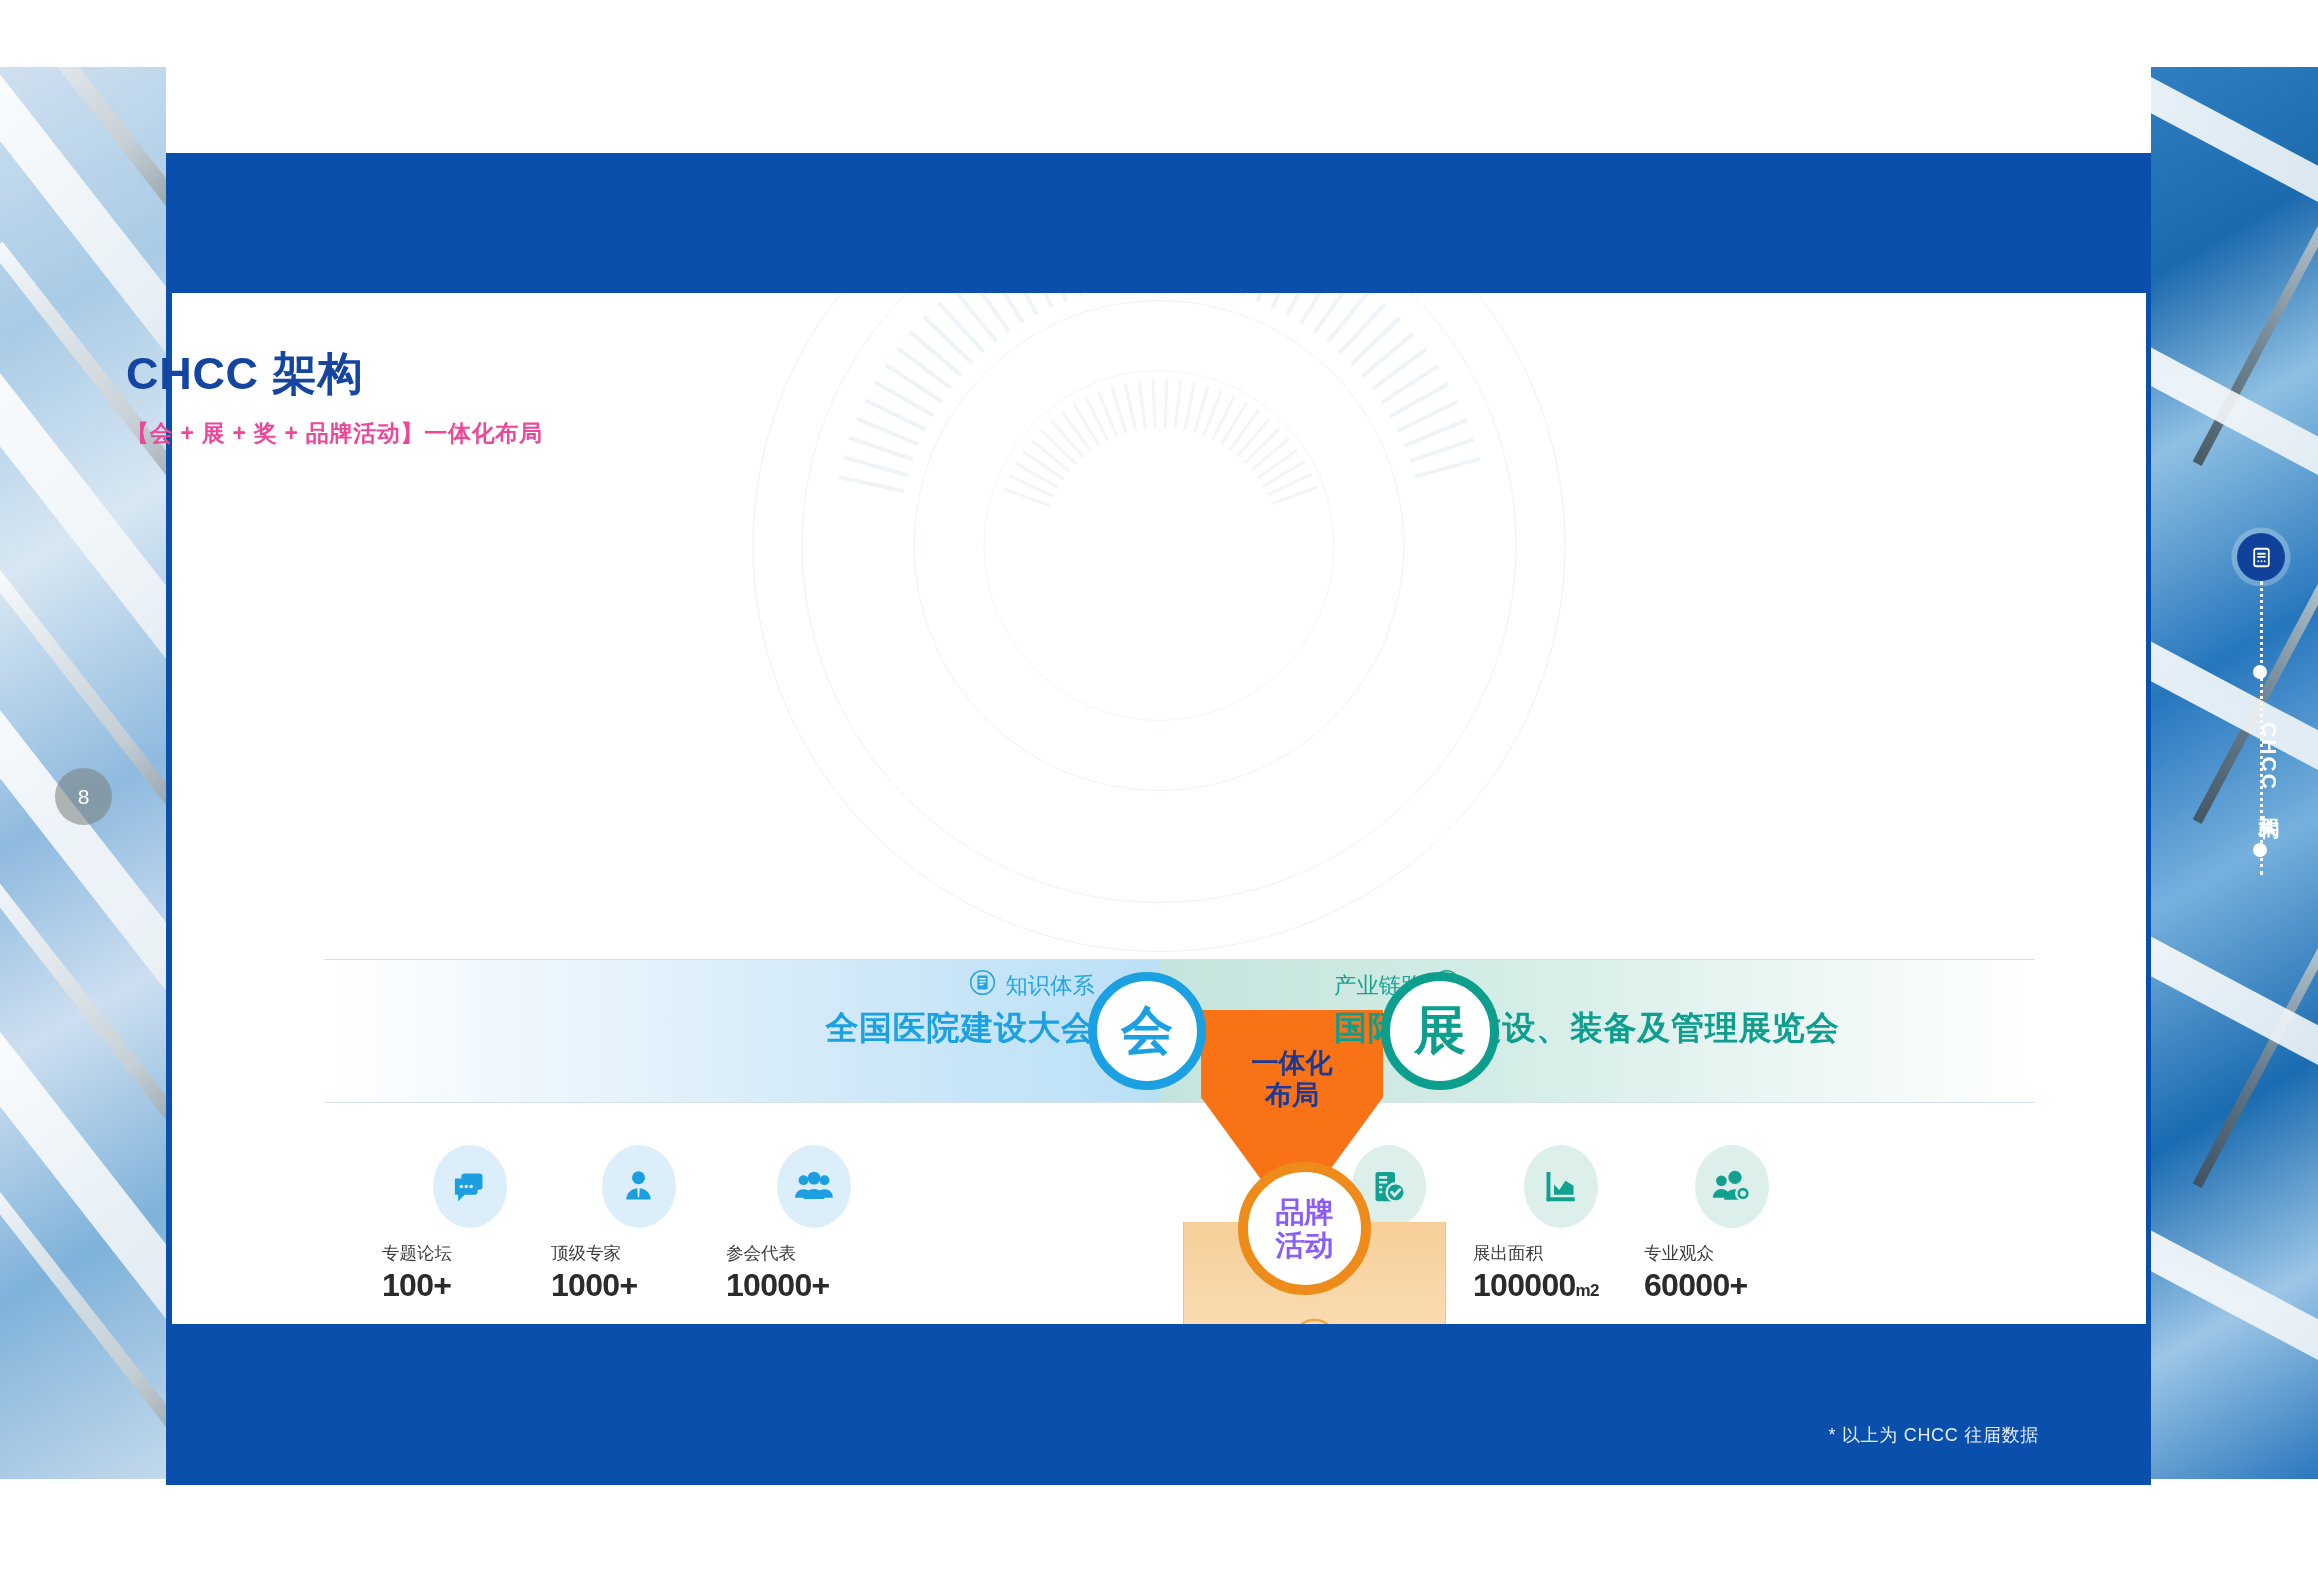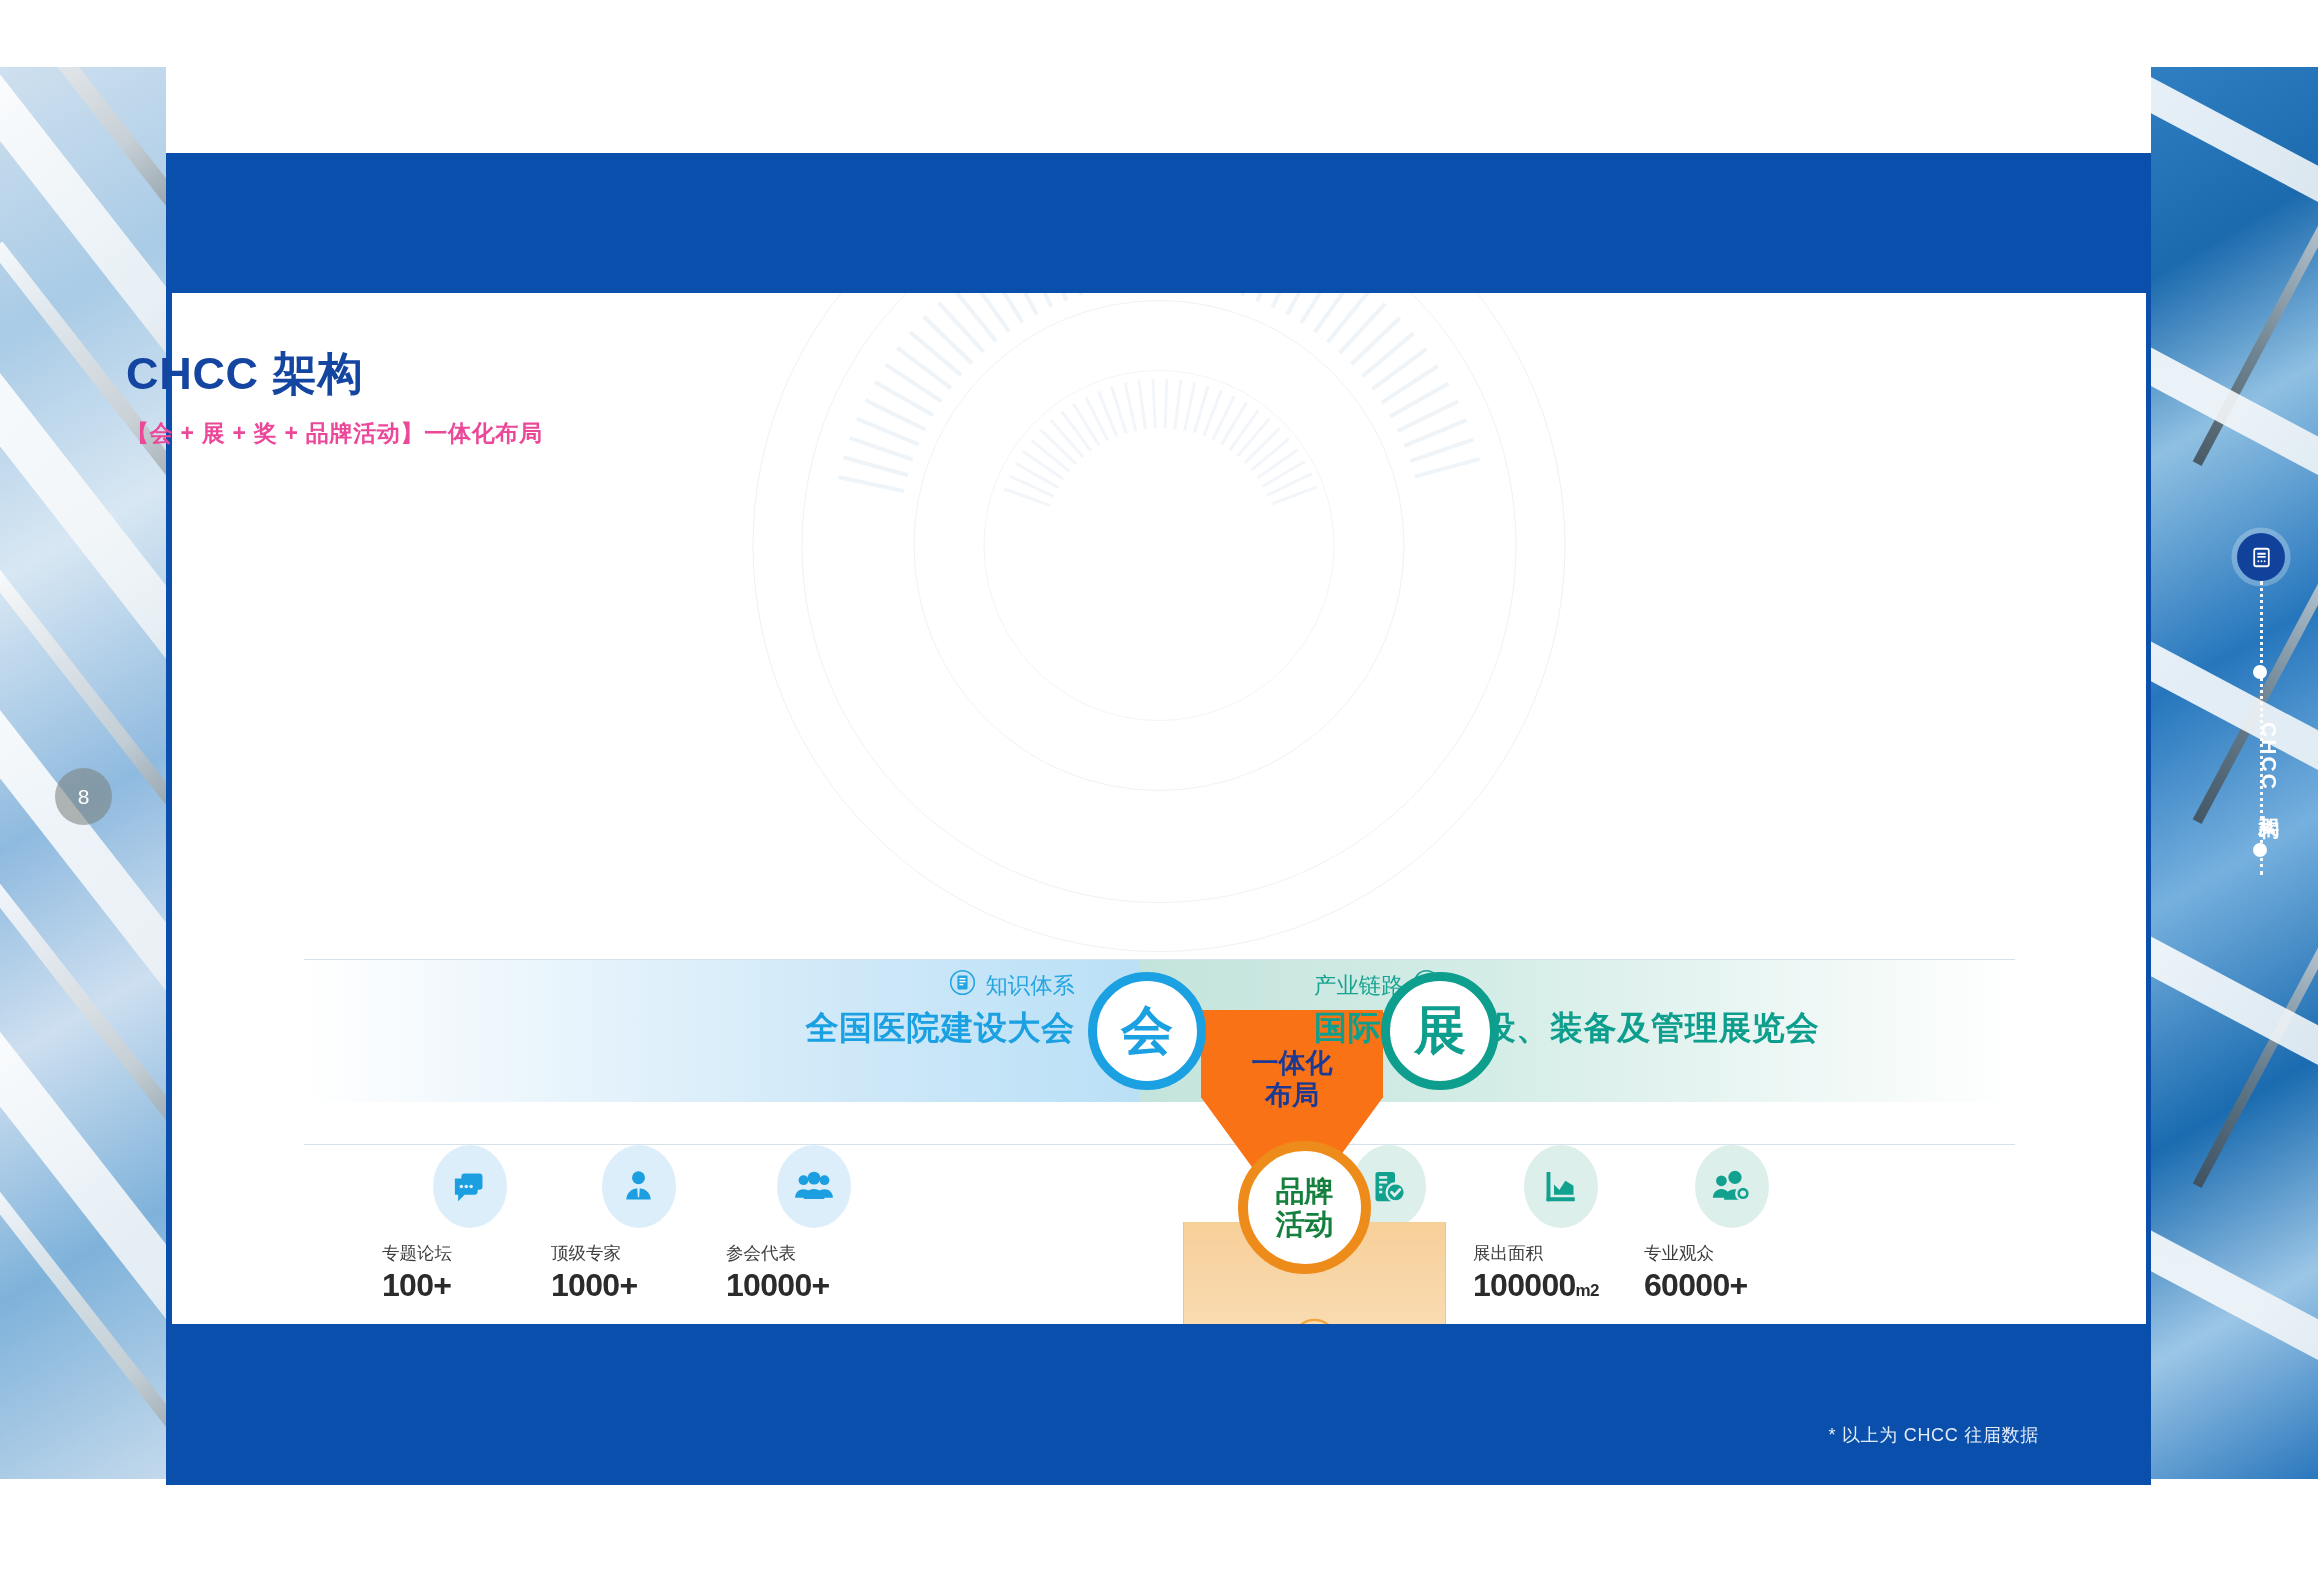--- a/index.html
+++ b/index.html
@@ -42,21 +42,21 @@
 
   
   .title { position:absolute; left:126px; top:344px; font-size:45px; font-weight:bold;
            color:#1445a0; letter-spacing:0.7px; }
   .subtitle { position:absolute; left:126px; top:418px; font-size:23px; font-weight:bold;
               color:#ec4899; letter-spacing:0.7px; }
   .headline { position:absolute; left:0; right:0; top:571px; text-align:center;
               font-size:39px; font-weight:bold; color:#1445a0; letter-spacing:1.4px; }
 
   
-  .band { position:absolute; left:132px; top:666px; width:1711px; height:186px; }
+  .band { position:absolute; left:152px; top:666px; width:1711px; height:144px; }
   .band-line { position:absolute; left:0; right:0; height:1.4px; background:#d6e2ea; }
   .band-line.top { top:0; } .band-line.bot { bottom:0; }
   .band-left { position:absolute; left:0; top:1.4px; width:876px; height:142px;
                background:linear-gradient(90deg,rgba(219,238,250,0) 0%,#cfe8f8 62%,#b7dff6 100%); }
   .band-right { position:absolute; right:0; top:1.4px; width:876px; height:142px;
                 background:linear-gradient(270deg,rgba(214,238,234,0) 0%,#d3ece6 62%,#c3e4dc 100%); }
 
   .band-txt { position:absolute; z-index:4; }
   .band-txt.left  { left:168px;  top:9.8px; width:603px; text-align:right; }
   .band-txt.right { left:1010px; top:9.8px; width:673px; text-align:left; }
@@ -87,24 +87,24 @@
                   display:flex; align-items:center; justify-content:center; }
   .stat .lbl { font-size:17.5px; color:#3d3d3d; margin-bottom:2.8px; }
   .stat .val { font-size:32px; font-weight:bold; color:#2b2b2b; letter-spacing:-0.7px; }
   .stat .val sup { font-size:17px; font-weight:bold; vertical-align:baseline; }
   .b-blue { background:#ddeefb; } .b-teal { background:#dcefeb; }
 
   
   .brand-panel { position:absolute; left:1011px; top:929px; width:263px; height:395px;
                  background:linear-gradient(180deg,#f7cf99 0%,#fbe3c0 42%,#fdf2e2 78%,#fdf8f1 100%);
                  border-left:1.4px solid #e8c591; border-right:1.4px solid #e8c591; z-index:2; }
-  .brand-circle { position:absolute; left:1066px; top:848px; width:133px; height:133px;
+  .brand-circle { position:absolute; left:1066px; top:869px; width:133px; height:133px;
                   border-radius:50%; background:#ffffff; border:10.5px solid #ee8c1b;
                   display:flex; flex-direction:column; align-items:center; justify-content:center;
-                  color:#15803d; font-size:29px; font-weight:bold; line-height:1.12; z-index:7; }
+                  color:#8b5cf6; font-size:29px; font-weight:bold; line-height:1.12; z-index:7; }
   .brand-body { position:absolute; left:1011px; top:1024px; width:263px; text-align:center; z-index:5; }
   .brand-body .sign { margin-bottom:7px; }
 
   
   .footnote { position:absolute; left:0; right:280px; top:1423px; text-align:right;
               color:#e4edf7; font-size:18px; letter-spacing:0.7px; }
 
   
   .rail-icon { position:absolute; left:2237px; top:533px; width:48px; height:48px; border-radius:50%;
                background:#10429c; display:flex; align-items:center; justify-content:center;

